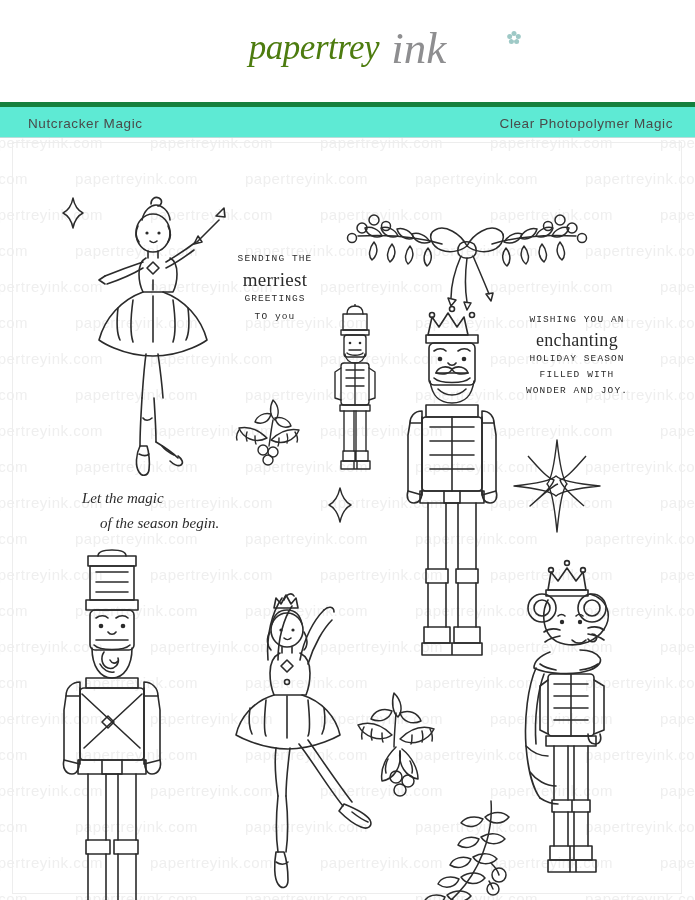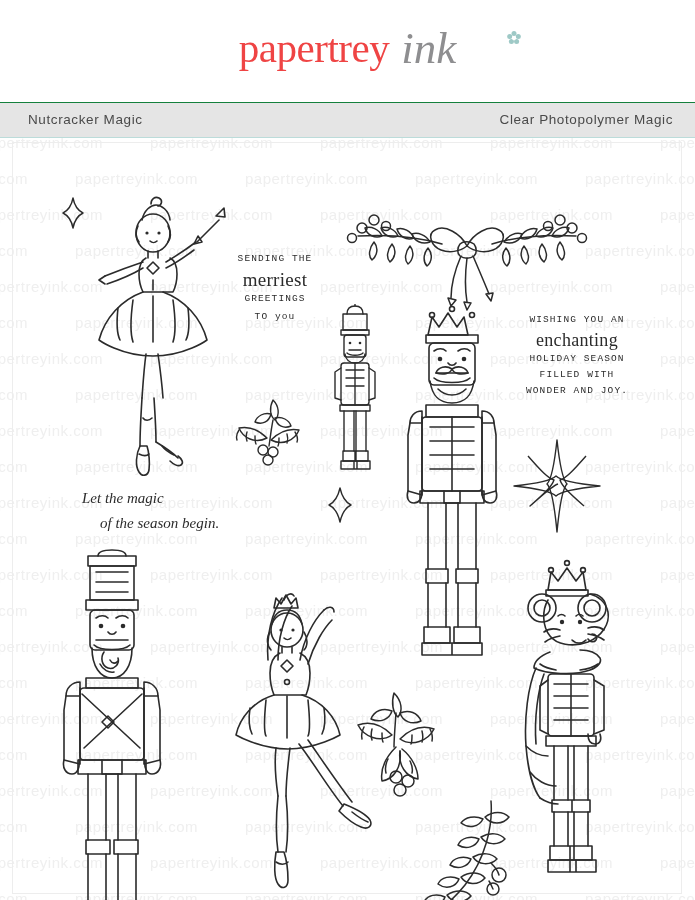--- a/index.html
+++ b/index.html
@@ -25,24 +25,25 @@
   .brand {
     position: absolute;
     top: 22px;
     left: 0;
     width: 695px;
     text-align: center;
     height: 70px;
   }
   .brand-word {
     font-family: "Liberation Serif", serif;
-    font-size: 41px;
-    color: #ef4444;
+    font-size: 35px;
+    color: #4d7c0f;
     letter-spacing: -0.5px;
     vertical-align: middle;
+    font-style: italic;
   }
   .brand-ink {
     font-family: "Liberation Serif", serif;
     font-style: italic;
     font-size: 45px;
     color: #8e8e90;
     margin-left: 12px;
     vertical-align: middle;
   }
   .brand-flower {
@@ -53,22 +54,22 @@
     height: 16px;
   }
 
   
   .titlebar {
     position: absolute;
     top: 102px;
     left: 0;
     width: 695px;
     height: 36px;
-    background: #e5e5e5;
-    border-top: 1px solid #15803d;
+    background: #5eead4;
+    border-top: 5px solid #15803d;
     border-bottom: 1px solid #bcdcda;
     box-sizing: border-box;
   }
   .titlebar .left {
     position: absolute;
     left: 28px;
     top: 9px;
     font-size: 13.5px;
     color: #4a4a4a;
     letter-spacing: 0.6px;

